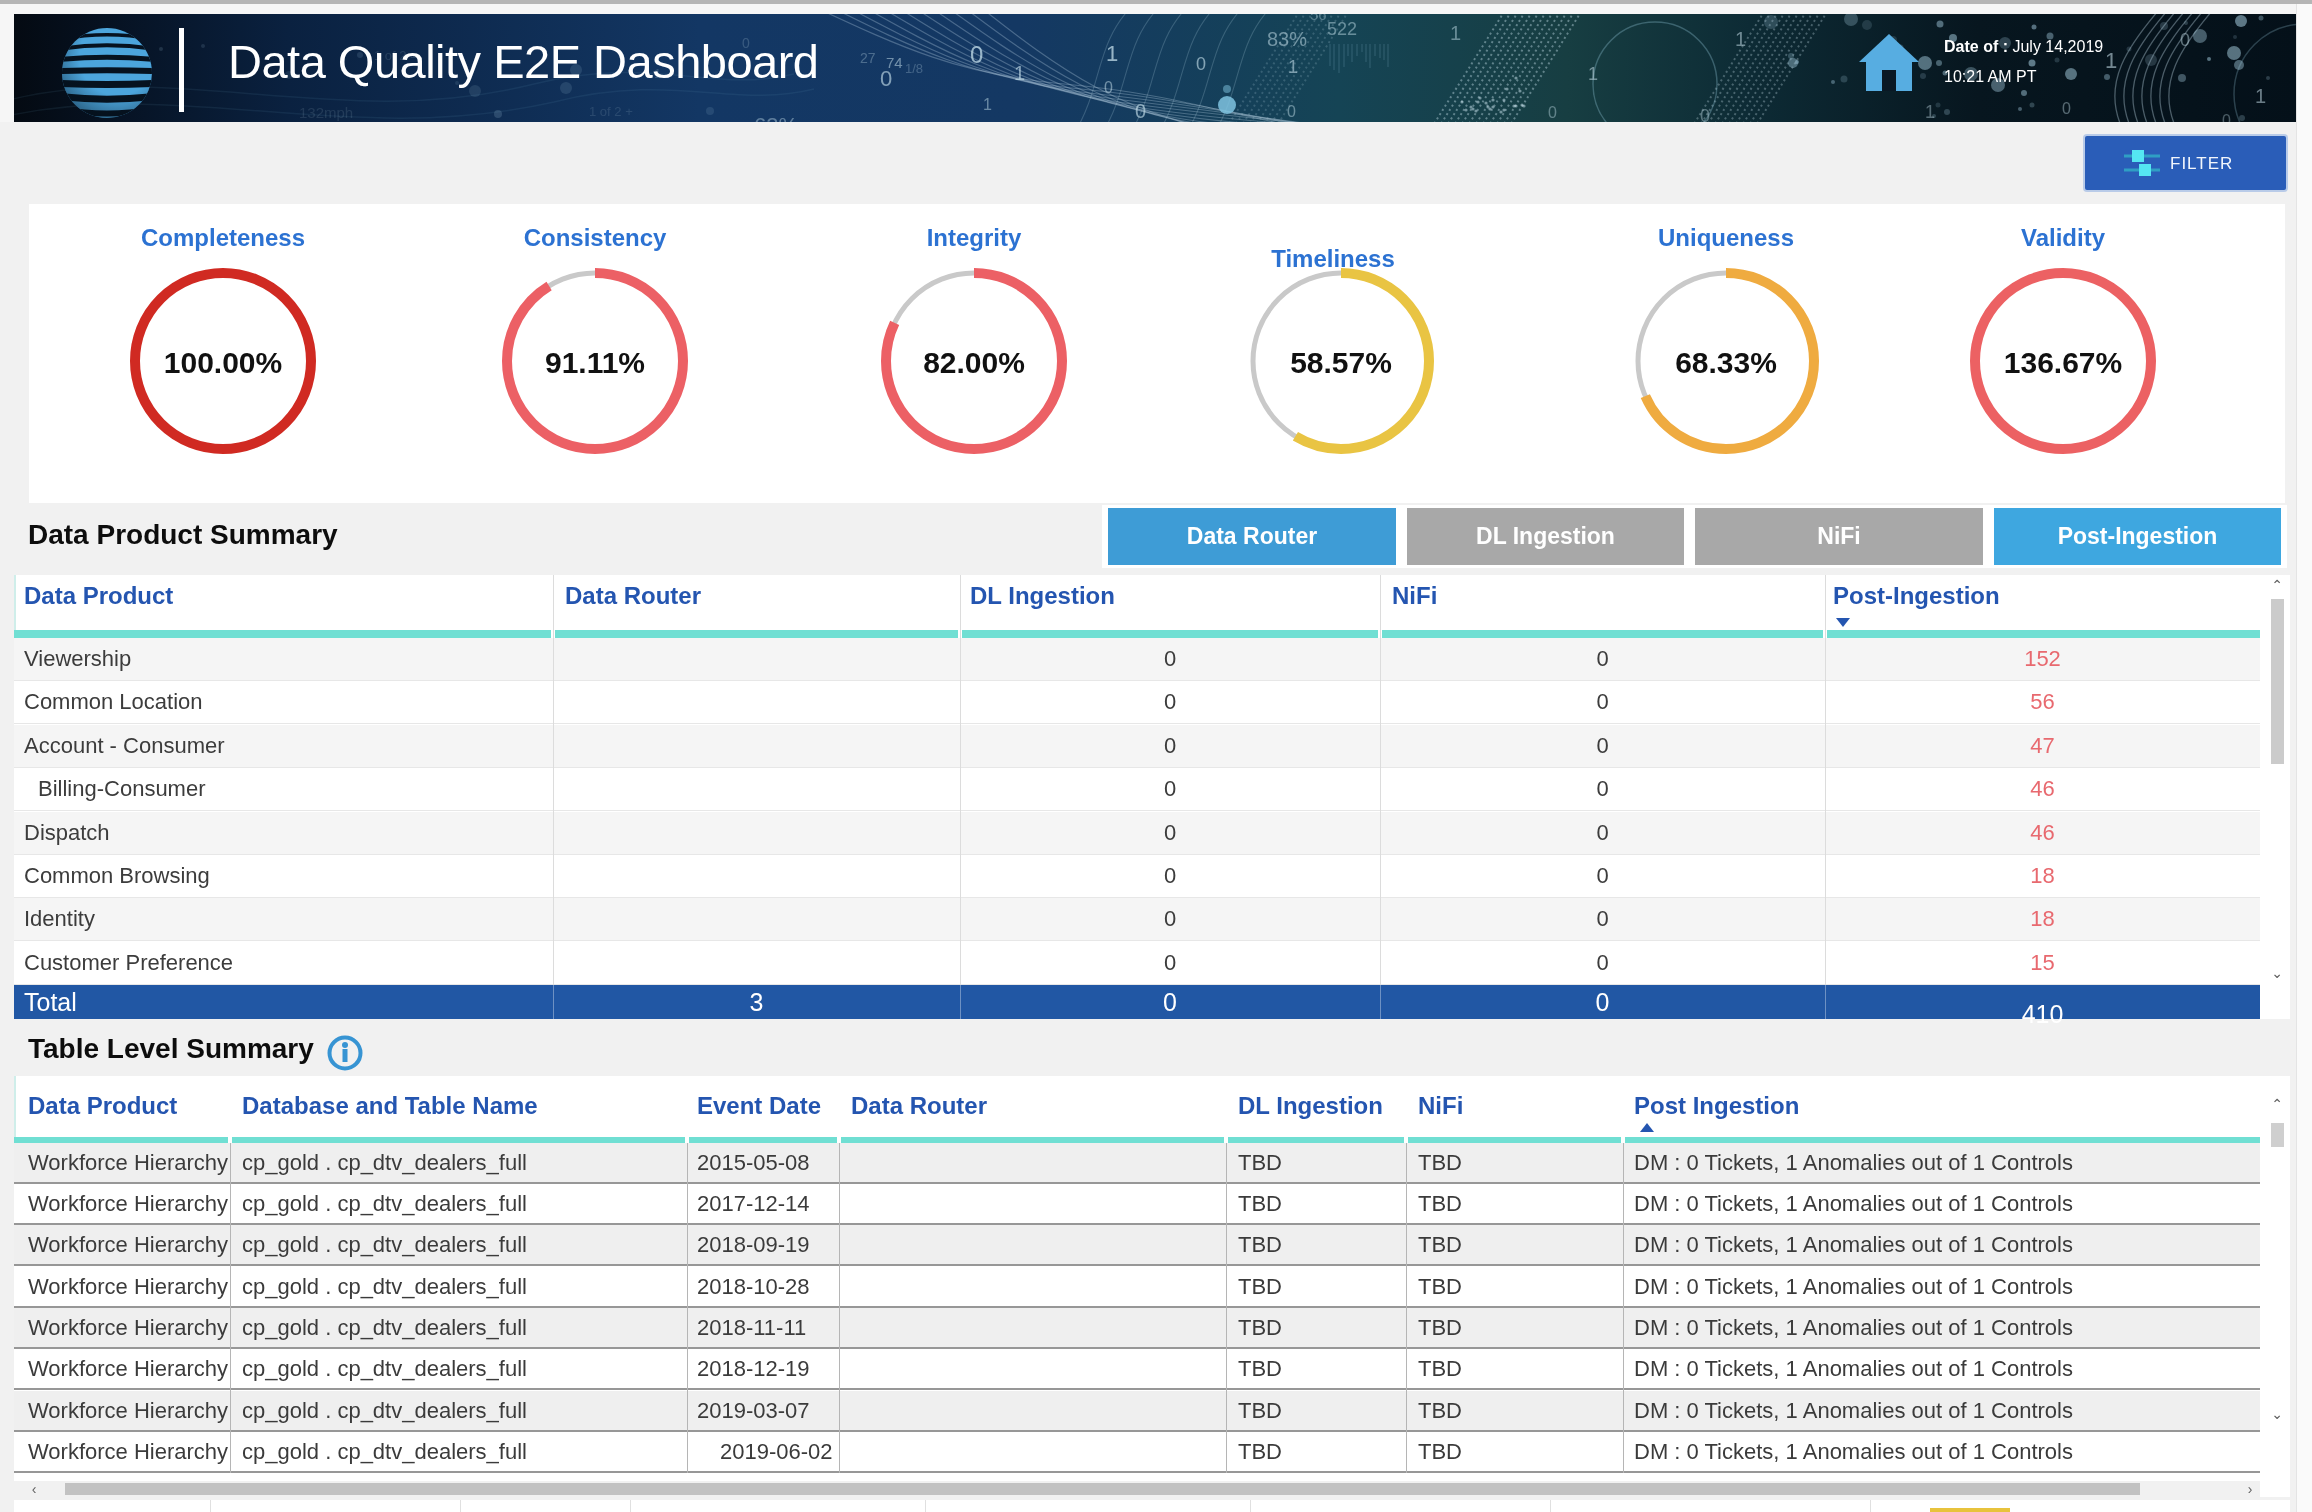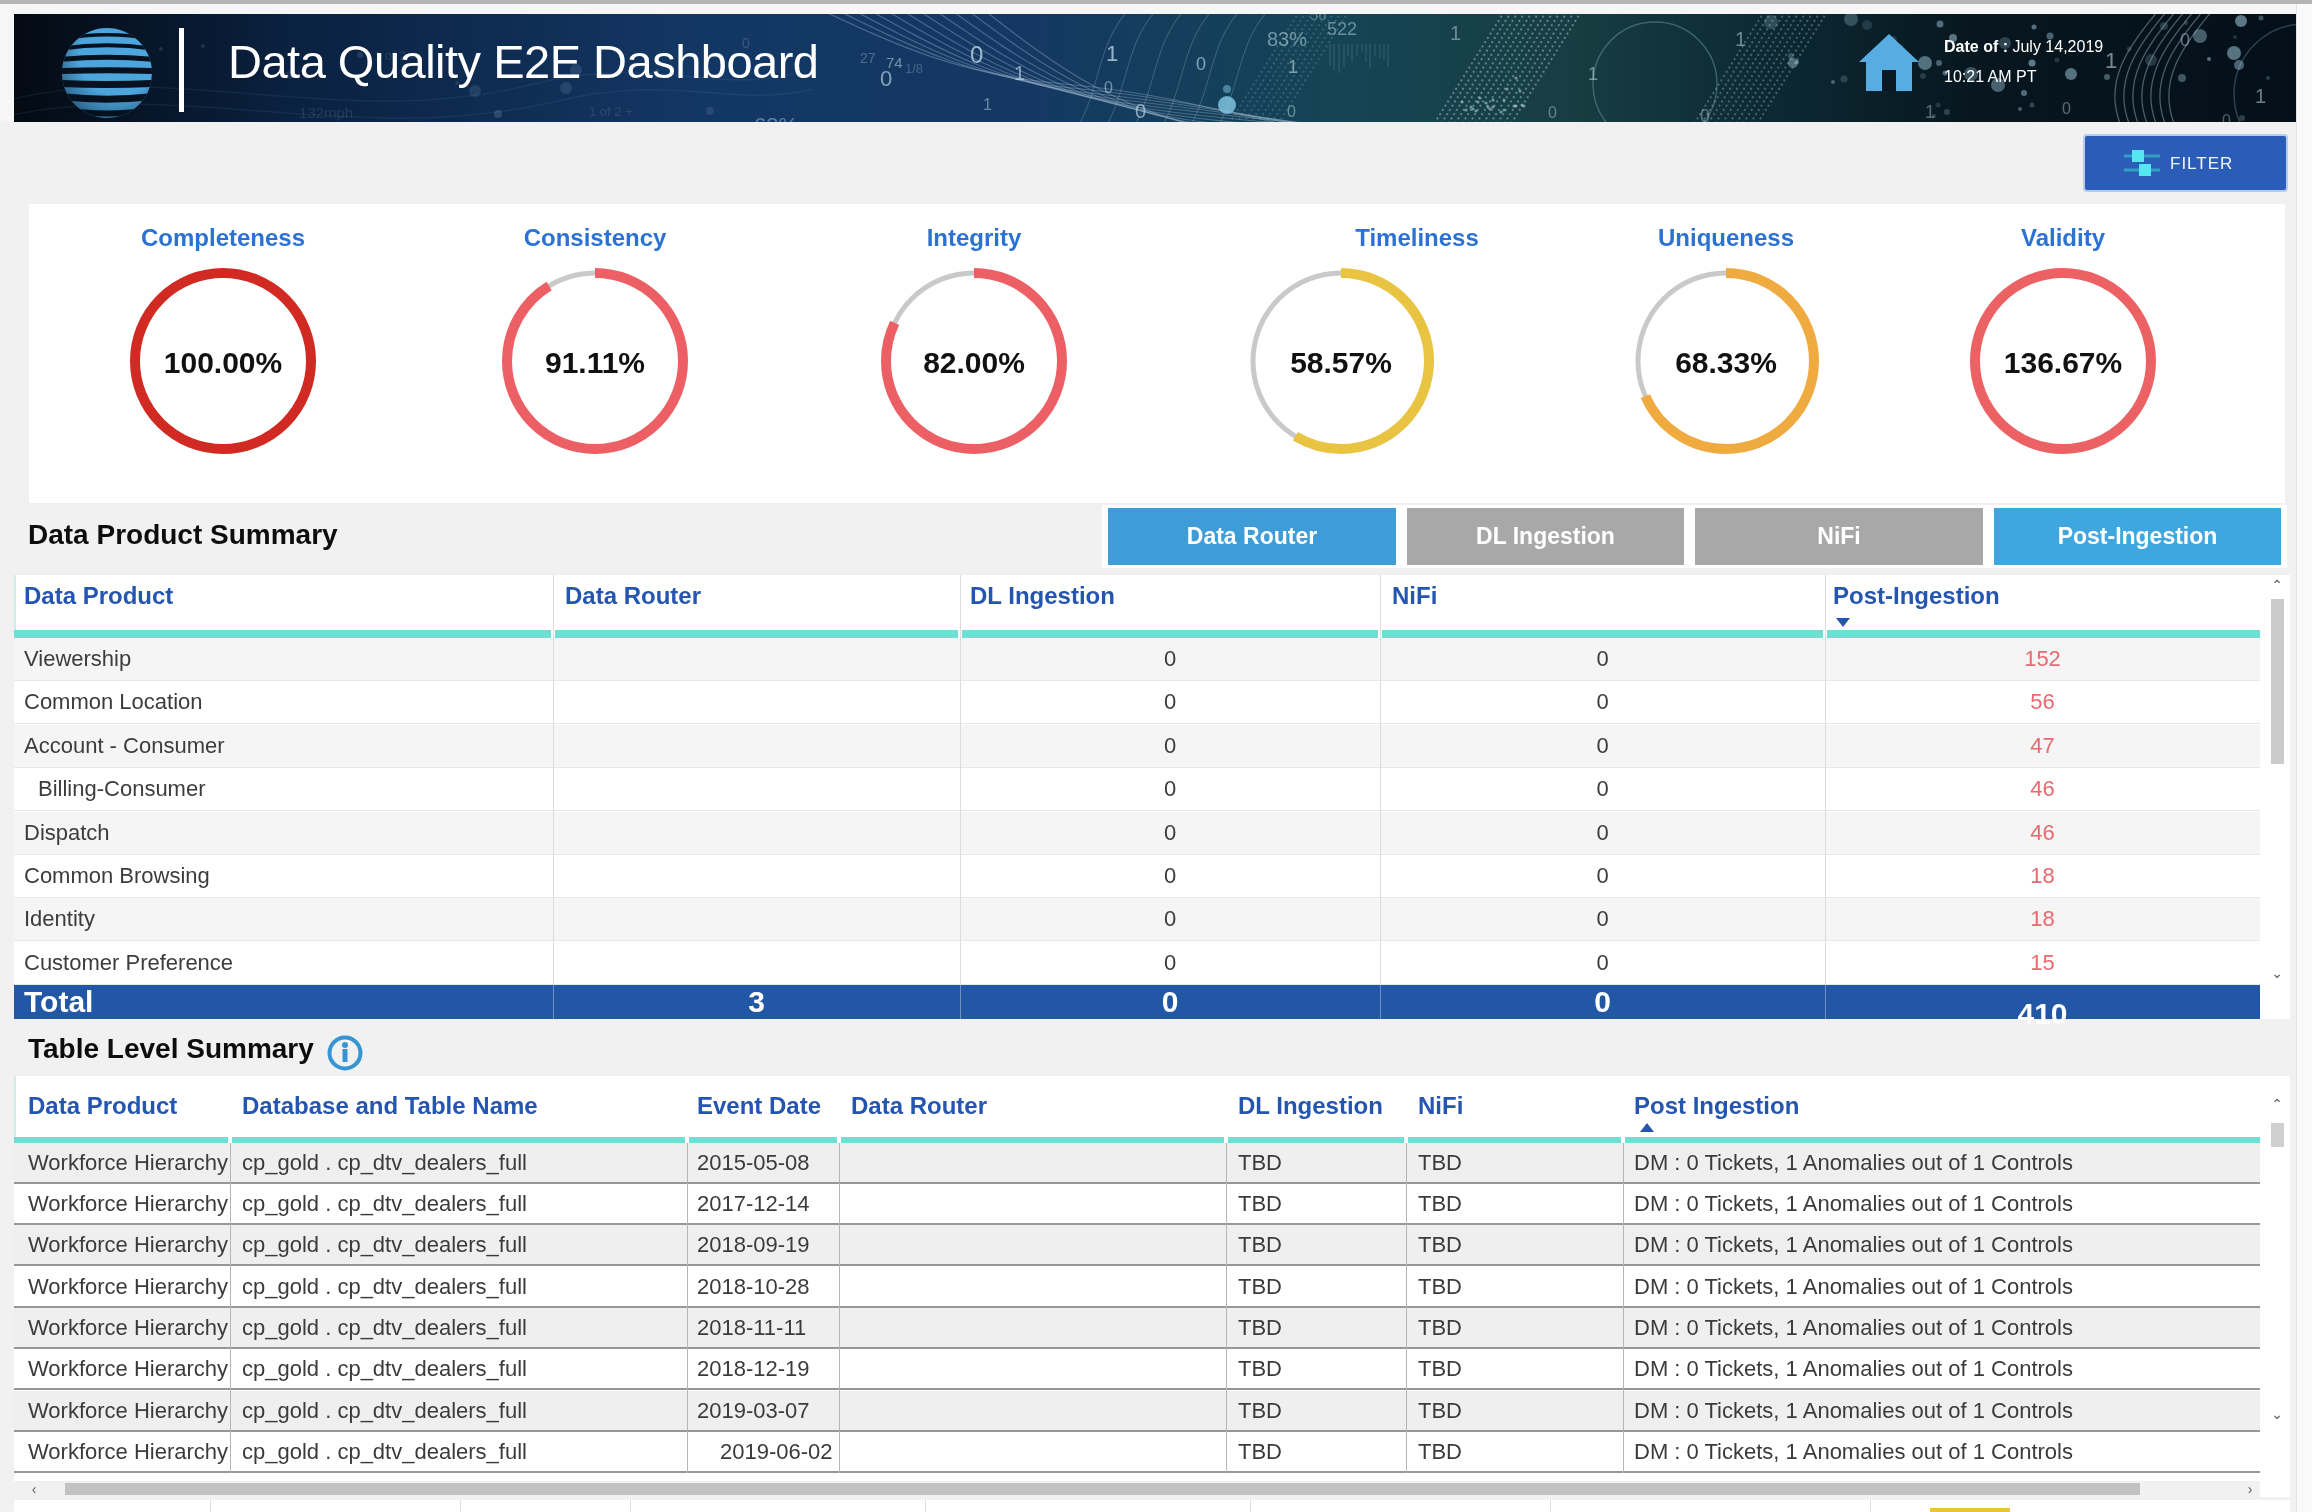--- a/index.html
+++ b/index.html
@@ -16,21 +16,21 @@
   .gpct{position:absolute;top:142px;width:300px;margin-left:-150px;text-align:center;color:#111111;font-size:30px;font-weight:bold;}
   .sectitle{font-size:28px;font-weight:bold;color:#0d0d0d;}
   .topbtn{position:absolute;top:505px;height:63px;color:#ffffff;font-size:23px;font-weight:bold;text-align:center;line-height:57px;border:3px solid #ffffff;box-sizing:border-box;}
   #card1{left:14px;top:575px;width:2276px;height:444px;background:#ffffff;}
   .t1h{position:absolute;top:1px;height:40px;line-height:40px;color:#2455b0;font-size:24px;font-weight:bold;}
   .tealline{position:absolute;height:8px;background:#70dfd3;}
   .t1row{position:absolute;left:0px;width:2246px;height:43px;border-bottom:1px solid #e7e7e7;box-sizing:border-box;}
   .t1cell{position:absolute;top:0;height:42px;font-size:22px;color:#3c3c3c;line-height:42px;}
   .vline{position:absolute;width:1px;background:#dcdcdc;z-index:3;}
   #totrow{left:0px;top:410px;width:2246px;height:34px;background:#2157a4;}
-  #totrow .t1cell{color:#ffffff;font-weight:bold;font-size:30px;line-height:34px;height:46px;}
+  #totrow .t1cell{color:#ffffff;font-weight:normal;font-size:25px;line-height:34px;height:46px;}
   #card2{left:14px;top:1076px;width:2276px;height:421px;background:#ffffff;}
   .t2h{position:absolute;top:6px;height:48px;line-height:48px;color:#2455b0;font-size:24px;font-weight:bold;}
   .t2row{position:absolute;left:0px;width:2246px;height:41px;border-bottom:2px solid #979797;box-sizing:border-box;}
   .t2cell{position:absolute;top:0;height:50px;font-size:22px;color:#3b3b3b;line-height:39px;}
   .scrollchar{position:absolute;width:22px;height:16px;text-align:center;color:#606060;font-size:14px;line-height:16px;}
 </style>
 </head>
 <body>
 <div class="abs" style="left:0;top:0;width:2312px;height:4px;background:#b5b5b5;z-index:50;"></div>
 
@@ -299,21 +299,21 @@
       <circle cx="1312" cy="157" r="88" stroke="#c9c9c9" stroke-width="5"></circle>
       <circle cx="1312" cy="157" r="88" stroke="#e9c443" stroke-width="10" stroke-dasharray="323.9 553" transform="rotate(-90 1312 157)"></circle>
       <circle cx="1697" cy="157" r="88" stroke="#c9c9c9" stroke-width="5"></circle>
       <circle cx="1697" cy="157" r="88" stroke="#efab40" stroke-width="10" stroke-dasharray="377.9 553" transform="rotate(-90 1697 157)"></circle>
       <circle cx="2034" cy="157" r="88" stroke="#ec6163" stroke-width="10"></circle>
     </g>
   </svg>
   <div class="glabel" style="left:194px;">Completeness</div>
   <div class="glabel" style="left:566px;">Consistency</div>
   <div class="glabel" style="left:945px;">Integrity</div>
-  <div class="glabel" style="left:1388px;">Timeliness</div>
+  <div class="glabel" style="left:1304px;margin-top:21px;">Timeliness</div>
   <div class="glabel" style="left:1697px;">Uniqueness</div>
   <div class="glabel" style="left:2034px;">Validity</div>
   <div class="gpct" style="left:194px;">100.00%</div>
   <div class="gpct" style="left:566px;">91.11%</div>
   <div class="gpct" style="left:945px;">82.00%</div>
   <div class="gpct" style="left:1312px;">58.57%</div>
   <div class="gpct" style="left:1697px;">68.33%</div>
   <div class="gpct" style="left:2034px;">136.67%</div>
 </div>
 

